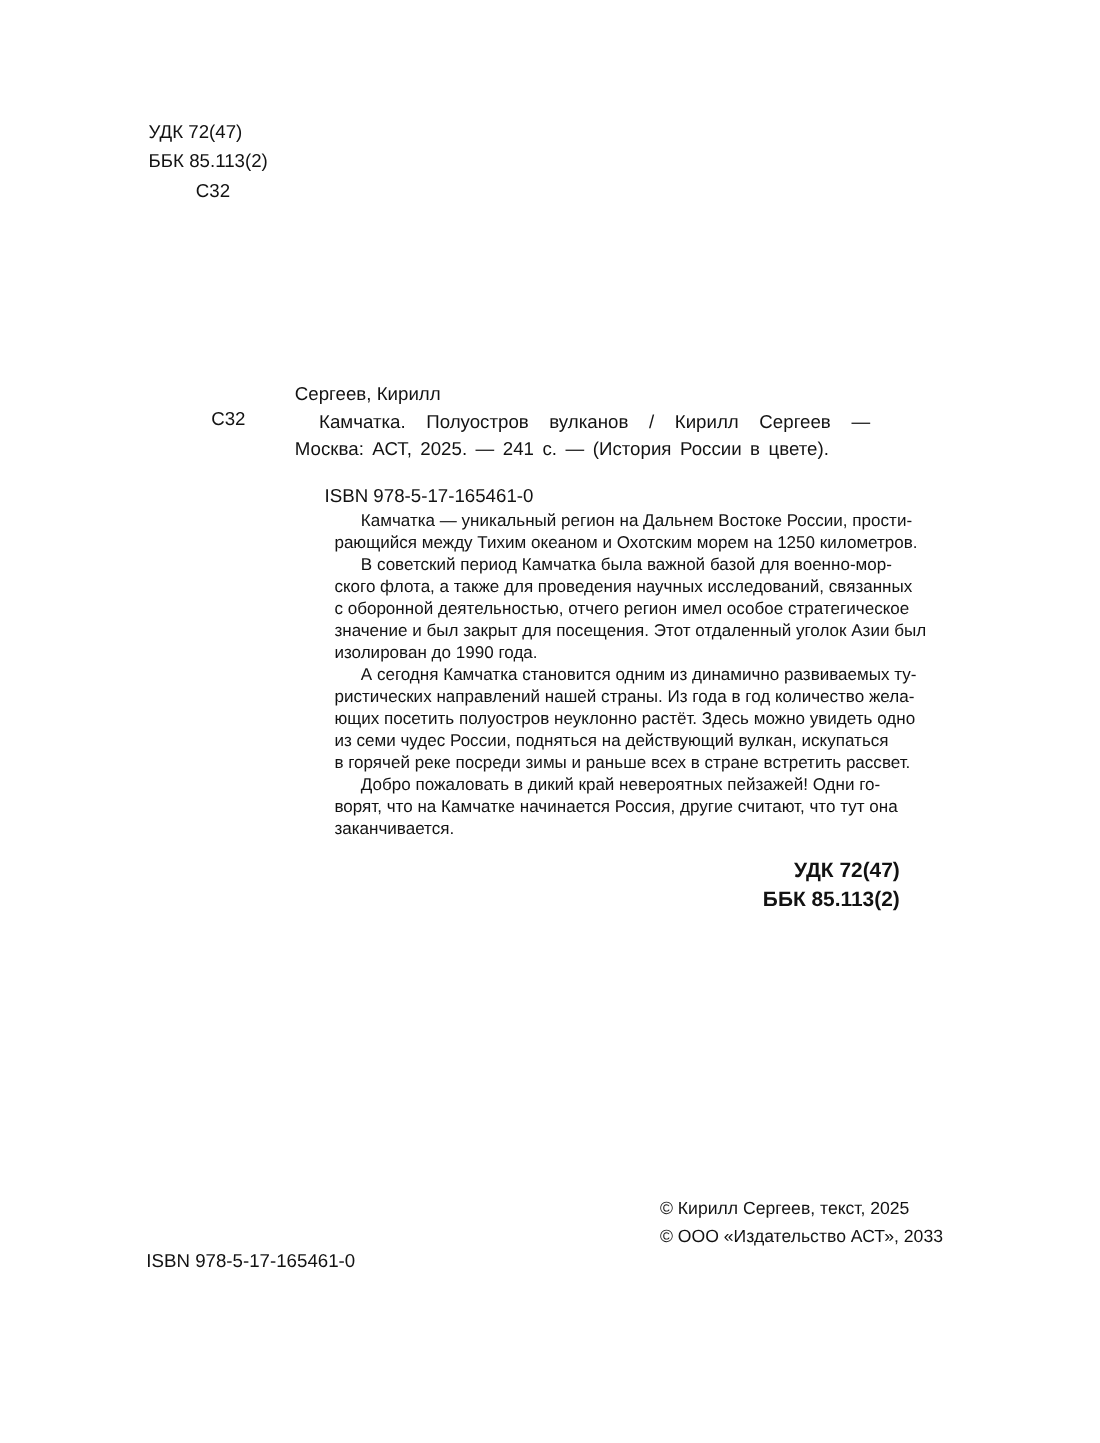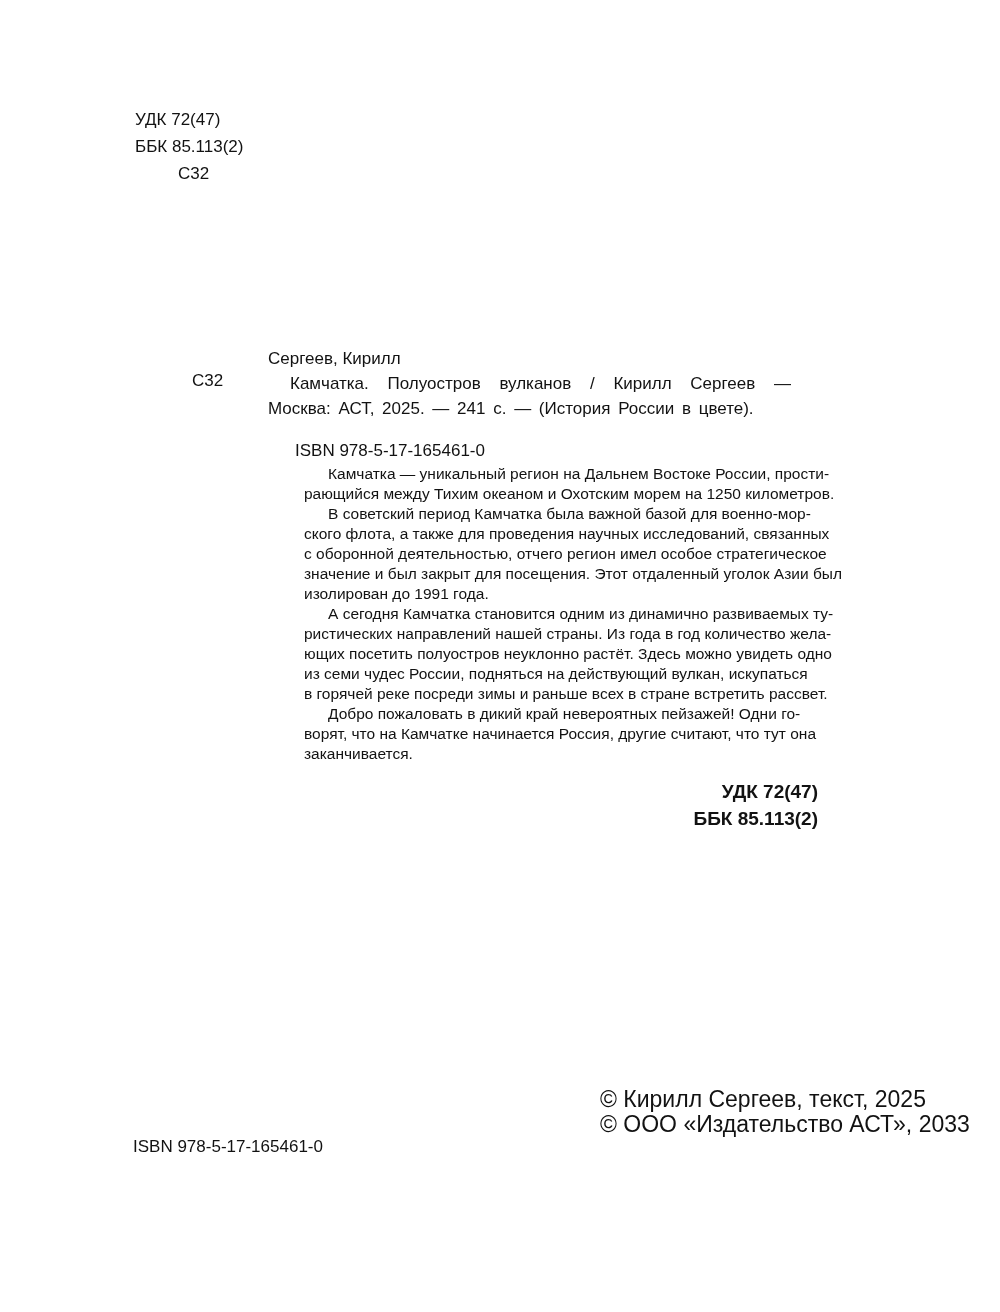--- a/index.html
+++ b/index.html
@@ -82,21 +82,21 @@
   .footer-isbn {
     position: absolute;
     left: 133px;
     top: 1137px;
     font-size: 17px;
   }
   .copyrights {
     position: absolute;
     left: 600px;
     top: 1087px;
-    font-size: 23px;
+    font-size: 16px;
     line-height: 25px;
     white-space: nowrap;
   }
 </style>
 </head>
 <body>
 
 <div class="page">
 
   <div class="top-codes">
@@ -115,21 +115,21 @@
 
   <div class="isbn-top">ISBN 978-5-17-165461-0</div>
 
   <div class="annotation">
     <p>Камчатка — уникальный регион на Дальнем Востоке России, прости-
 рающийся между Тихим океаном и Охотским морем на 1250 километров.</p>
     <p>В советский период Камчатка была важной базой для военно-мор-
 ского флота, а также для проведения научных исследований, связанных
 с оборонной деятельностью, отчего регион имел особое стратегическое
 значение и был закрыт для посещения. Этот отдаленный уголок Азии был
-изолирован до 1991 года.</p>
+изолирован до 1990 года.</p>
     <p>А сегодня Камчатка становится одним из динамично развиваемых ту-
 ристических направлений нашей страны. Из года в год количество жела-
 ющих посетить полуостров неуклонно растёт. Здесь можно увидеть одно
 из семи чудес России, подняться на действующий вулкан, искупаться
 в горячей реке посреди зимы и раньше всех в стране встретить рассвет.</p>
     <p>Добро пожаловать в дикий край невероятных пейзажей! Одни го-
 ворят, что на Камчатке начинается Россия, другие считают, что тут она
 заканчивается.</p>
   </div>
 

